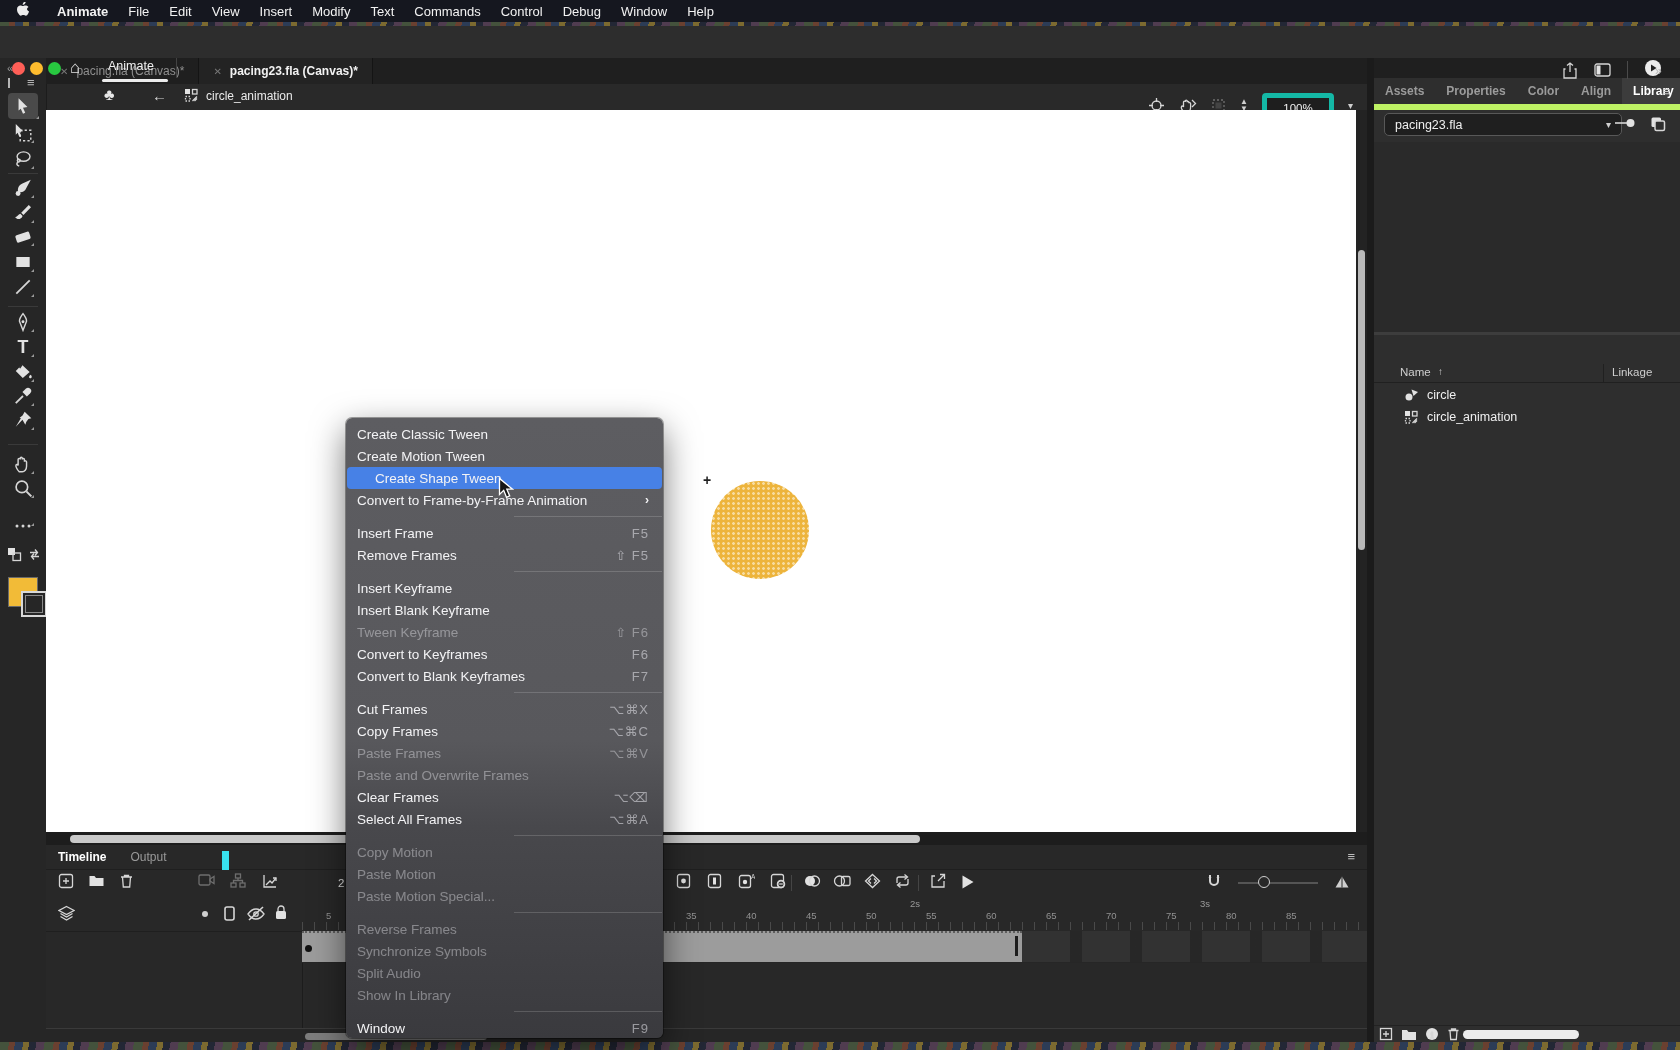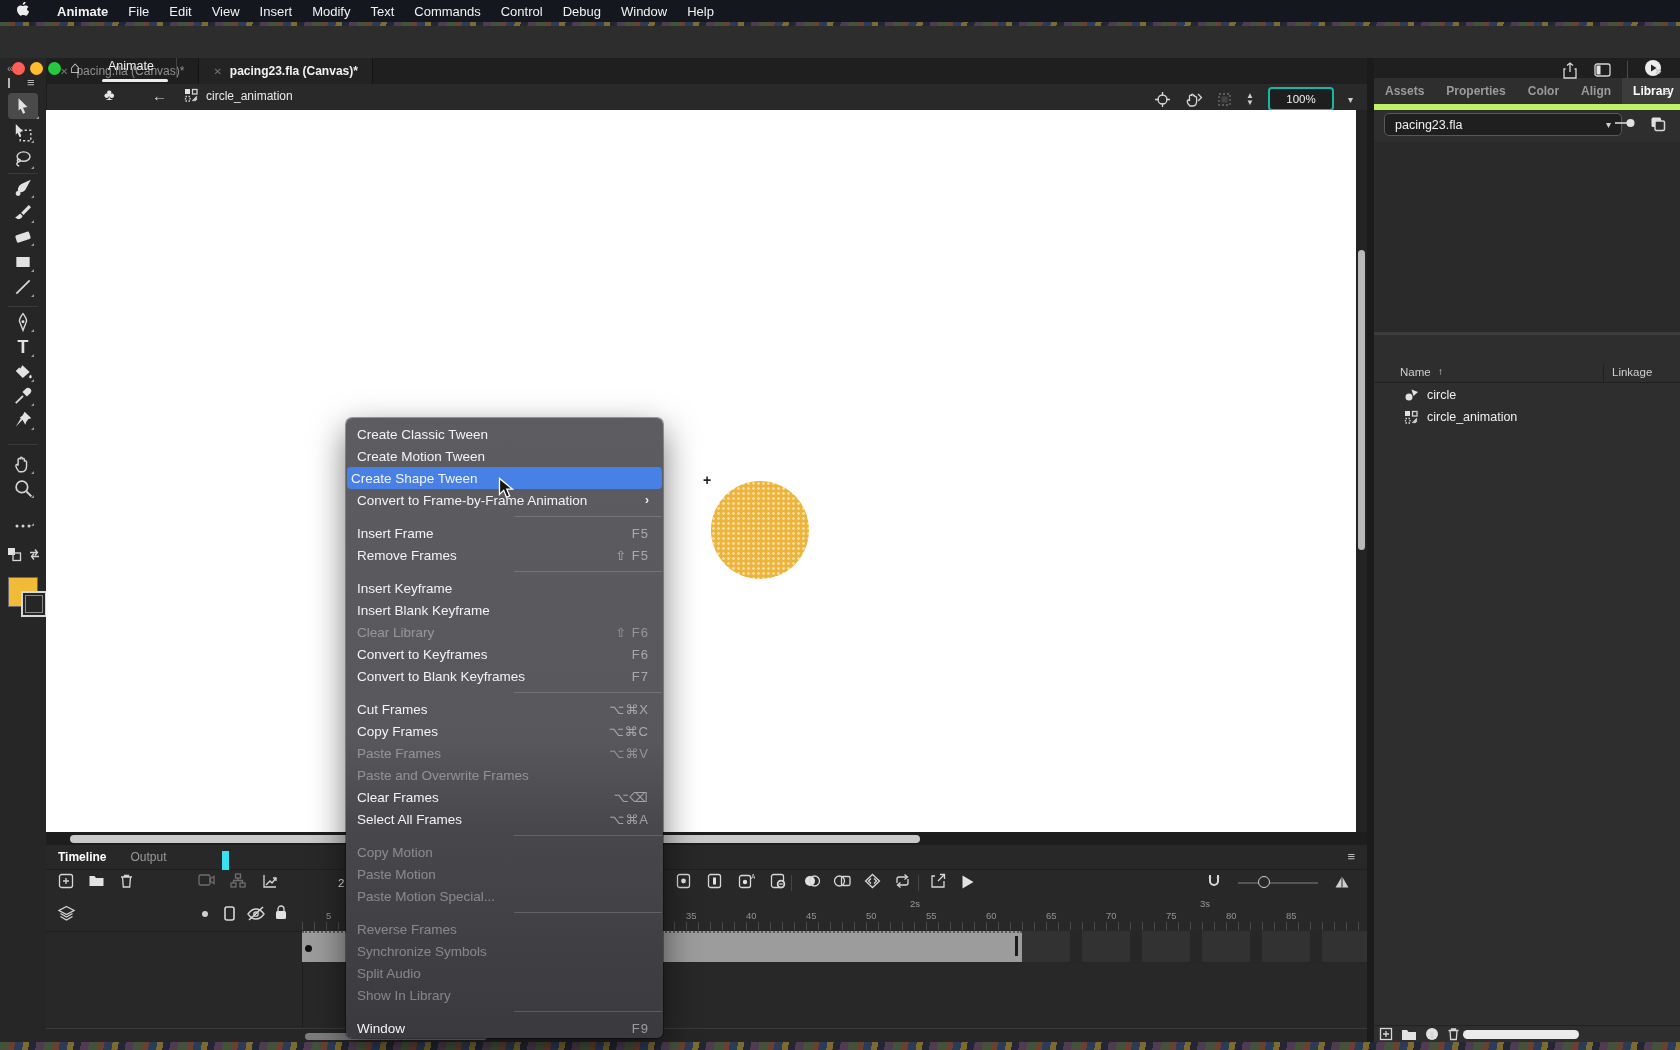--- a/index.html
+++ b/index.html
@@ -28,22 +28,22 @@
   .dtab{display:flex;align-items:center;gap:8px;padding:0 14px;border-right:1px solid #141414;color:#8f8f8f;}
   .dtab .x{font-size:10px;color:#777;}
   .dtab.active{color:#f2f2f2;font-weight:bold;background:#232323;}
   #rail-top{left:0;top:58px;width:46px;height:26px;background:#262626;position:absolute;}
   
   #editbar{left:46px;top:84px;width:1321px;height:26px;background:#292929;border-bottom:1px solid #1c1c1c;}
   #editbar .club{position:absolute;left:58px;top:2px;color:#e6e6e6;font-size:16px;}
   #editbar .back{position:absolute;left:106px;top:3px;color:#d5d5d5;font-size:15px;}
   #crumb{position:absolute;left:138px;top:4px;display:flex;gap:7px;align-items:center;color:#eaeaea;font-size:12px;}
   #view-ctrls{position:absolute;right:14px;top:3px;display:flex;align-items:center;gap:14px;}
-  #zoombox{width:62px;height:20px;background:#1e1e1e;border:2px solid #14b8a6;border-radius:4px;color:#f0f0f0;
-     font-size:11.5px;display:flex;align-items:center;justify-content:center;}
+  #zoombox{width:62px;height:20px;background:#1e1e1e;border:5px solid #14b8a6;border-radius:4px;color:#f0f0f0;
+     font-size:11.5px;display:flex;align-items:center;justify-content:center;margin-top:6px;}
   .stepper{display:flex;flex-direction:column;color:#cfcfcf;font-size:8px;line-height:7px;}
   
   #rail{left:0;top:84px;width:46px;height:958px;background:#262626;border-right:1px solid #1c1c1c;}
   #rail .chev{position:absolute;left:7px;top:-22px;color:#9a9a9a;font-size:11px;letter-spacing:-1px;}
   #rail .bar1{position:absolute;left:8px;top:-6px;width:2px;height:10px;background:#b5b5b5;}
   #rail .ham{position:absolute;left:27px;top:-9px;color:#b5b5b5;font-size:13px;}
   .tool{position:absolute;left:13px;width:20px;height:20px;}
   .tool.sel{left:8px;width:30px;height:26px;background:#4a4a4a;border-radius:4px;display:flex;align-items:center;justify-content:center;}
   .tool::after{content:"";position:absolute;right:-1px;bottom:0;border-left:3px solid transparent;border-bottom:3px solid #9a9a9a;}
   .rail-sep{position:absolute;left:8px;width:30px;height:1px;background:#3a3a3a;}
@@ -109,21 +109,21 @@
   #col-linkage{position:absolute;left:238px;top:2px;}
   #lib-rows{position:absolute;left:0;top:306px;width:100%;}
   .lrow{display:flex;align-items:center;gap:8px;height:22px;padding-left:30px;color:#efefef;font-size:12.5px;}
   #lib-foot{position:absolute;left:0;bottom:0;width:100%;height:17px;background:#2e2e2e;border-top:1px solid #222;display:flex;align-items:center;gap:8px;padding-left:5px;box-sizing:border-box;}
   #lib-foot .th{position:absolute;left:89px;top:4px;width:116px;height:9px;border-radius:4.5px;background:#ececec;}
   
   #ctxmenu{left:346px;top:418px;width:317px;height:620px;border-radius:6px;z-index:50;overflow:hidden;
      background:linear-gradient(180deg,#5d5d61 0%,#58585c 52%,#48484c 66%,#3a3a3e 100%);
      box-shadow:0 12px 34px rgba(0,0,0,.55),0 0 0 1px rgba(0,0,0,.35);padding-top:5px;box-sizing:border-box;}
   .cm-row{height:22px;display:flex;align-items:center;padding:0 14px 0 11px;font-size:13.5px;color:#f3f3f5;white-space:nowrap;}
-  .cm-row.highlighted{background:#4781e6;border-radius:4px;margin:0 1px;padding:0 13px 0 4px;}
+  .cm-row.highlighted{background:#4781e6;border-radius:4px;margin:0 1px;padding:0 13px 0 28px;}
   .cm-row.disabled{color:rgba(240,240,245,.40);}
   .cm-row.disabled .cm-short{color:rgba(240,240,245,.40);}
   .cm-row.separator{height:11px;padding:0 1px;}
   .cm-row.separator::after{content:"";flex:1;height:1px;background:rgba(255,255,255,.16);}
   .cm-label{flex:1;}
   .cm-short{color:rgba(240,240,245,.52);font-size:13px;margin-left:18px;letter-spacing:1px;}
   .cm-arrow{margin-left:14px;font-weight:bold;font-size:12px;}
   #cursor{left:498px;top:477px;z-index:60;}
 </style>
 </head>
@@ -688,21 +688,21 @@
       <span class="cm-label">Insert Keyframe</span>
       <span class="cm-short"></span>
 
     </div>
     <div class="cm-row">
       <span class="cm-label">Insert Blank Keyframe</span>
       <span class="cm-short"></span>
 
     </div>
     <div class="cm-row disabled">
-      <span class="cm-label">Clear Library</span>
+      <span class="cm-label">Tween Keyframe</span>
       <span class="cm-short">⇧ F6</span>
 
     </div>
     <div class="cm-row">
       <span class="cm-label">Convert to Keyframes</span>
       <span class="cm-short">F6</span>
 
     </div>
     <div class="cm-row">
       <span class="cm-label">Convert to Blank Keyframes</span>

